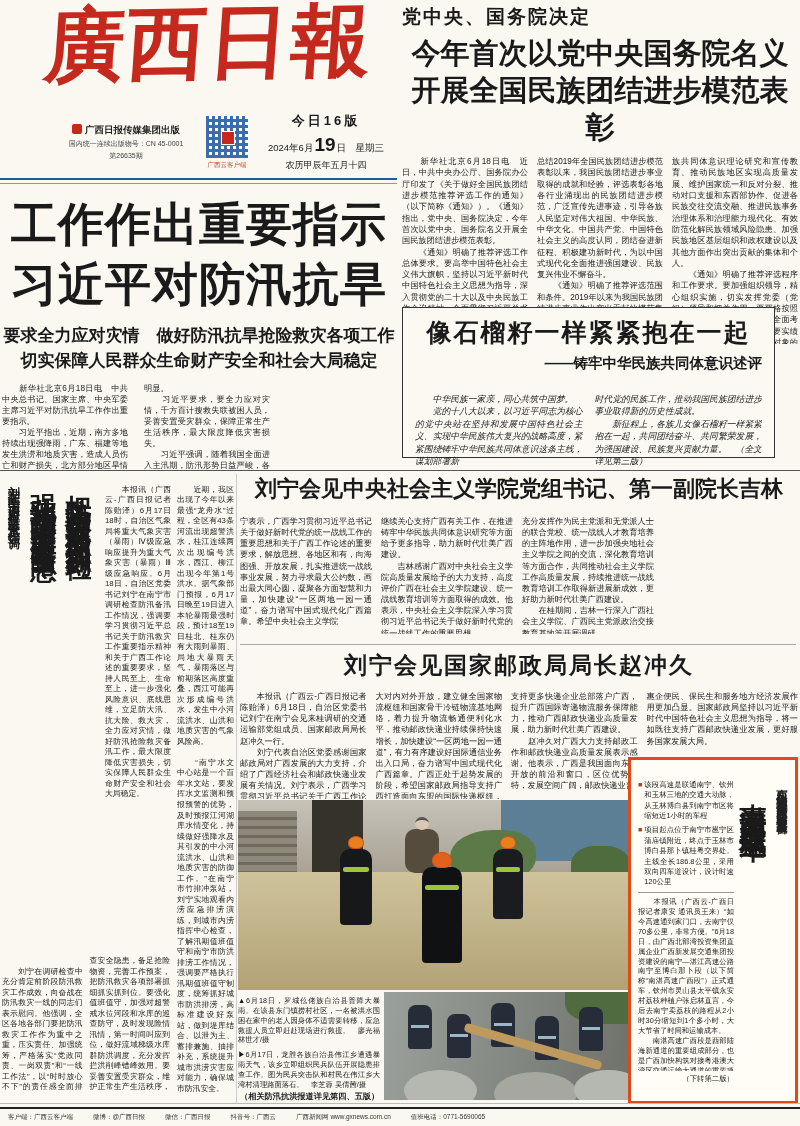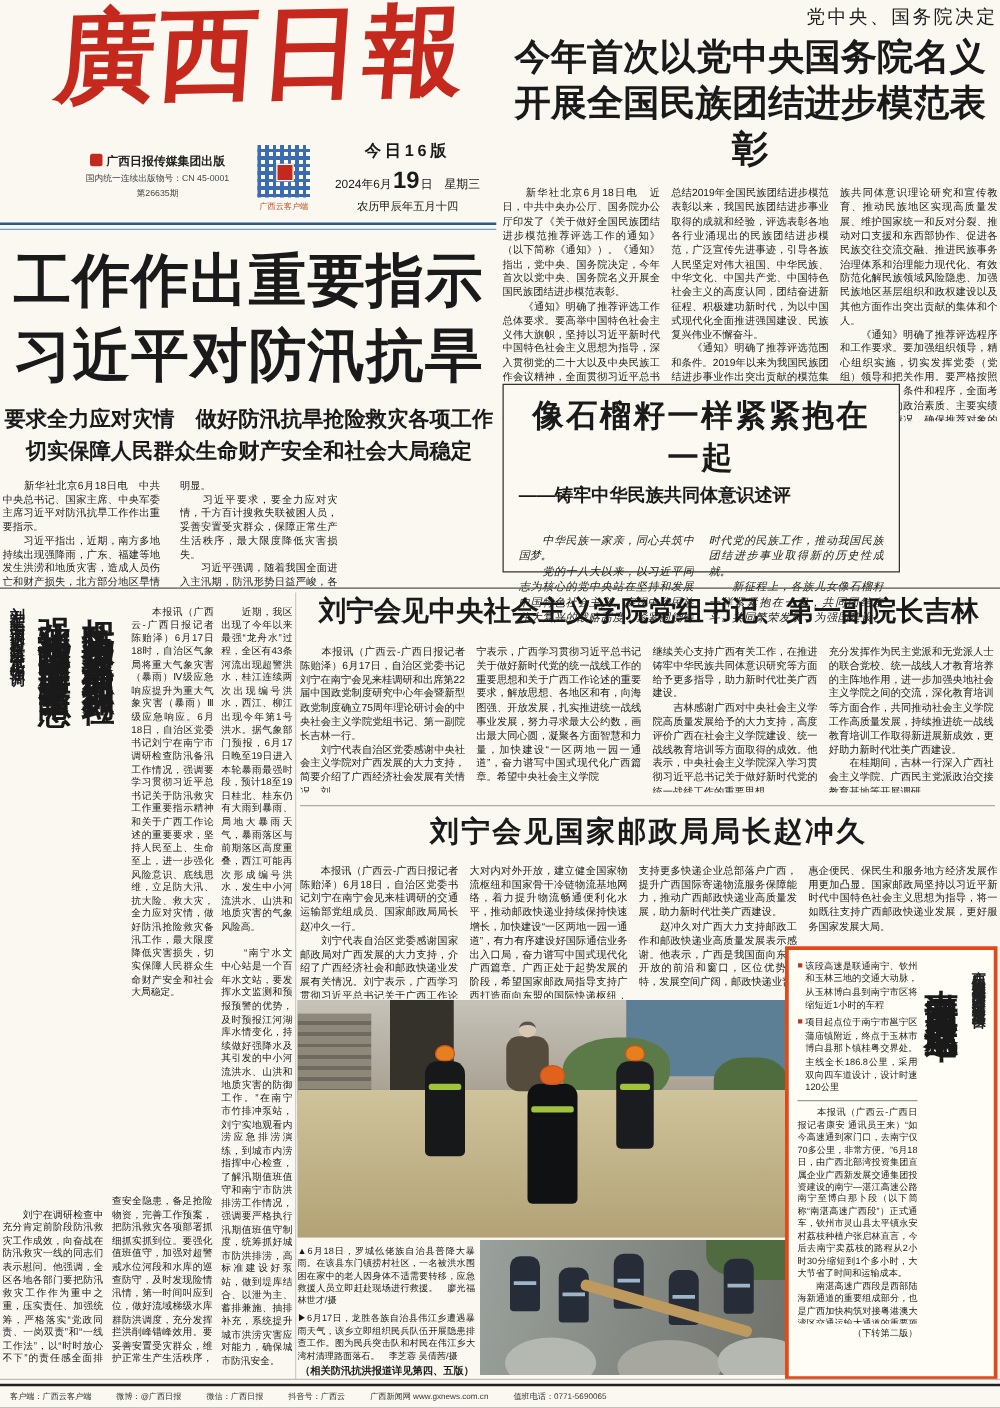--- a/index.html
+++ b/index.html
@@ -25,39 +25,39 @@
   .date-block { position:absolute; left:256px; top:112px; width:140px; text-align:center; }
   .pages-today { font-size:13px; font-weight:bold; letter-spacing:3px; }
   .date-line { font-size:9.5px; margin-top:4px; }
   .date-day { font-size:19px; font-weight:bold; padding:0 1px; }
   .lunar { font-size:9px; margin-top:3px; }
   .blue-rule { position:absolute; left:0; top:178px; width:397px; height:6px;
                border-top:2px solid #235c94; border-bottom:1px solid #7a9cc0; }
 
   
   .tr-art { position:absolute; left:402px; top:4px; width:396px; }
-  .tr-kicker { text-align:right; font-size:15px; font-weight:normal; letter-spacing:2px; }
+  .tr-kicker { text-align:left; font-size:19px; font-weight:bold; letter-spacing:2px; }
   .tr-head { text-align:center; font-size:29px; font-weight:900; line-height:37px; margin-top:5px; }
   .tr-body { display:flex; gap:9px; margin-top:10px; }
   .tr-body .col { width:126px; height:188px; font-size:8.2px; line-height:1.38; }
 
   
   .xi-art { position:absolute; left:2px; top:194px; width:394px; }
   .xi-head { text-align:center; font-size:46px; font-weight:900; line-height:60px; letter-spacing:1px; }
   .xi-sub { text-align:center; font-size:17px; font-weight:800; line-height:25px; margin-top:9px; }
   .xi-body { display:flex; gap:16px; margin-top:10px; }
   .xi-body .col { width:126px; height:88px; font-size:8.2px; line-height:1.35; }
 
   .divider-h { position:absolute; left:0; top:470px; width:800px; height:1px; background:#555; }
 
   
-  .pom-box { position:absolute; left:402px; top:307px; width:318px; height:151px;
+  .pom-box { position:absolute; left:402px; top:307px; width:373px; height:151px;
              border:1.5px solid #333; background:#fbf9f2; padding:8px 12px; }
   .pom-title { text-align:center; font-size:25px; font-weight:900; letter-spacing:2px; }
-  .pom-sub { text-align:left; font-size:14.5px; font-weight:bold; margin-top:5px; }
+  .pom-sub { text-align:right; font-size:14.5px; font-weight:bold; margin-top:5px; }
   .pom-body { display:flex; gap:12px; margin-top:20px; }
   .pom-body .col { width:179px; height:74px; font-size:8.8px; line-height:1.42;
                    font-family:"Liberation Serif", serif; font-style:italic; }
 
   
   .ln-sec { position:absolute; left:2px; top:474px; width:232px; height:630px; }
   .ln-verts { position:absolute; left:0; top:0; height:474px; writing-mode:vertical-rl; }
   .ln-h { font-size:26px; font-weight:900; letter-spacing:4px; line-height:35px; }
   .ln-kick { font-size:12px; font-weight:bold; letter-spacing:3px; line-height:24px; padding-top:2px; }
   .ln-colA { position:absolute; left:103px; top:0; width:66px; height:474px; font-size:7.8px; line-height:1.35; }
@@ -114,21 +114,21 @@
   .p2-log { position:absolute; left:32%; top:46%; width:58%; height:9px; background:#bf9a5e;
             transform:rotate(16deg); border-radius:4px; }
 
   .cap-block { position:absolute; left:238px; top:996px; width:142px; height:92px; overflow:hidden; }
   .cap { font-size:7.3px; line-height:1.35; text-align:justify; }
   .cap + .cap { margin-top:5px; }
   .see-note { position:absolute; left:240px; top:1091px; width:200px; font-size:8.2px; font-weight:bold; }
 
   
   .hw-box { position:absolute; left:628px; top:757px; width:170px; height:347px;
-            border:3px solid #e0491a; background:#fffdf5; padding:8px 5px 6px 7px; }
+            border:3px solid #e0491a; background:#fffdf5; padding:20px 5px 6px 7px; }
   .hw-inner { position:relative; width:100%; height:100%; }
   .hw-kick { position:absolute; right:0; top:0; height:100%; writing-mode:vertical-rl;
              font-size:11px; font-weight:bold; letter-spacing:1.5px; line-height:16px; color:#222; }
   .hw-head { position:absolute; right:20px; top:2px; height:100%; writing-mode:vertical-rl;
              font-size:27px; font-weight:900; letter-spacing:3px; line-height:34px; }
   .hw-left { position:absolute; left:0; top:0; width:96px; height:100%; }
   .hw-bullet { display:flex; font-size:7.4px; line-height:1.4; text-align:justify; margin-bottom:4px; }
   .bm { color:#b53a1d; margin-right:2px; font-size:7px; }
   .hw-sep { border-top:1px solid #999; margin:3px 0 4px; }
   .hw-body { font-size:7.3px; line-height:1.37; text-align:justify; white-space:pre-line; height:174px; overflow:hidden; }
@@ -225,22 +225,20 @@
     <div class="ln-bottom">
       <div style="white-space:pre-line;">　　刘宁在调研检查中充分肯定前阶段防汛救灾工作成效，向奋战在防汛救灾一线的同志们表示慰问。他强调，全区各地各部门要把防汛救灾工作作为重中之重，压实责任、加强统筹，严格落实“党政同责、一岗双责”和“一线工作法”，以“时时放心不下”的责任感全面排查安全隐患，备足抢险物资，完善工作预案，把防汛救灾各项部署抓细抓实抓到位。要强化值班值守，加强对超警戒水位河段和水库的巡查防守，及时发现险情汛情，第一时间叫应到位，做好流域梯级水库群防洪调度，充分发挥拦洪削峰错峰效用。要妥善安置受灾群众，维护正常生产生活秩序，最大限度降低灾害损失。</div>
       
     </div>
   </div>
   <div class="vline1"></div>
 
   <div class="jl-art">
     <div class="jl-head">刘宁会见中央社会主义学院党组书记、第一副院长吉林</div>
     <div class="jl-body">
-      <div class="col">　　本报讯（广西云-广西日报记者陈贻泽）6月17日，自治区党委书记刘宁在南宁会见来桂调研和出席第22届中国政党制度研究中心年会暨新型政党制度确立75周年理论研讨会的中央社会主义学院党组书记、第一副院长吉林一行。
-　　刘宁代表自治区党委感谢中央社会主义学院对广西发展的大力支持，简要介绍了广西经济社会发展有关情况。刘</div>
       <div class="col">宁表示，广西学习贯彻习近平总书记关于做好新时代党的统一战线工作的重要思想和关于广西工作论述的重要要求，解放思想、各地区和有，向海图强、开放发展，扎实推进统一战线事业发展，努力寻求最大公约数，画出最大同心圆，凝聚各方面智慧和力量，加快建设“一区两地一园一通道”，奋力谱写中国式现代化广西篇章。希望中央社会主义学院</div>
       <div class="col">继续关心支持广西有关工作，在推进铸牢中华民族共同体意识研究等方面给予更多指导，助力新时代壮美广西建设。
 　　吉林感谢广西对中央社会主义学院高质量发展给予的大力支持，高度评价广西在社会主义学院建设、统一战线教育培训等方面取得的成效。他表示，中央社会主义学院深入学习贯彻习近平总书记关于做好新时代党的统一战线工作的重要思想，</div>
       <div class="col">充分发挥作为民主党派和无党派人士的联合党校、统一战线人才教育培养的主阵地作用，进一步加强央地社会主义学院之间的交流，深化教育培训等方面合作，共同推动社会主义学院工作高质量发展，持续推进统一战线教育培训工作取得新进展新成效，更好助力新时代壮美广西建设。
 　　在桂期间，吉林一行深入广西社会主义学院、广西民主党派政治交接教育基地等开展调研。
 　　自治区党委常委、秘书长周异决，中央社会主义学院副院长袁莎，自治区党委统战部、广西社会主义学院负责同志等参加有关活动。</div>
     </div>
   </div>
   <div class="jl-divider"></div>
 

